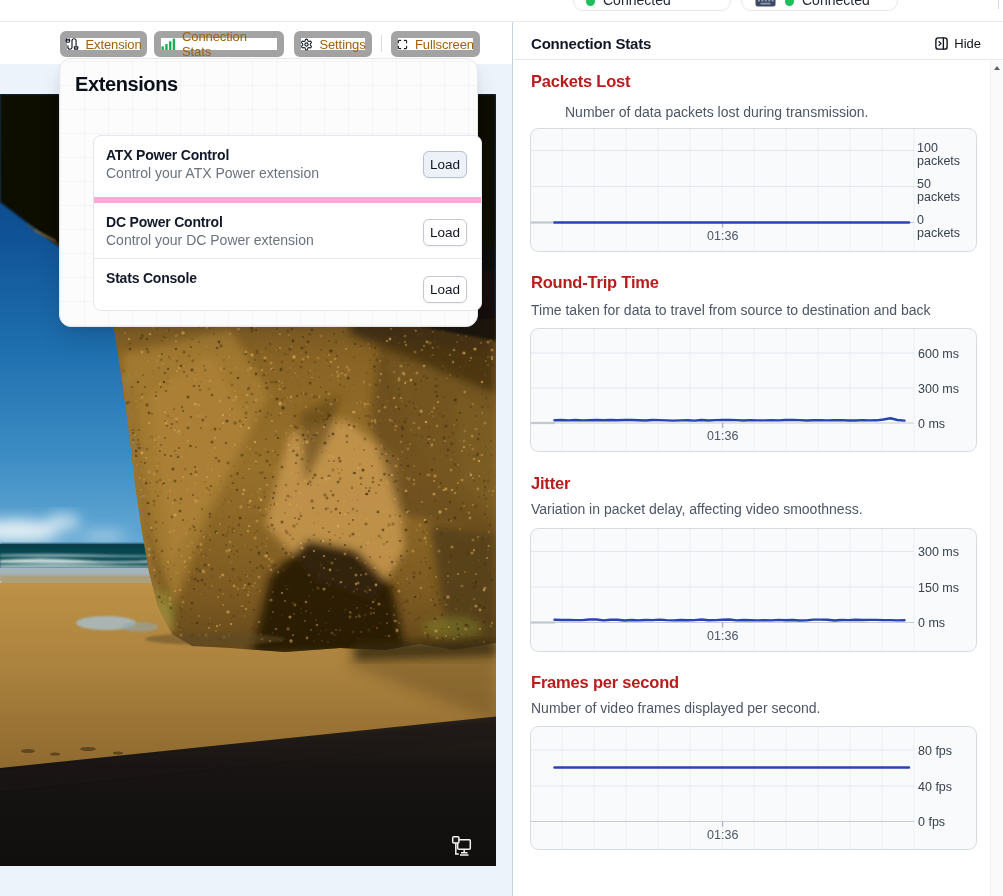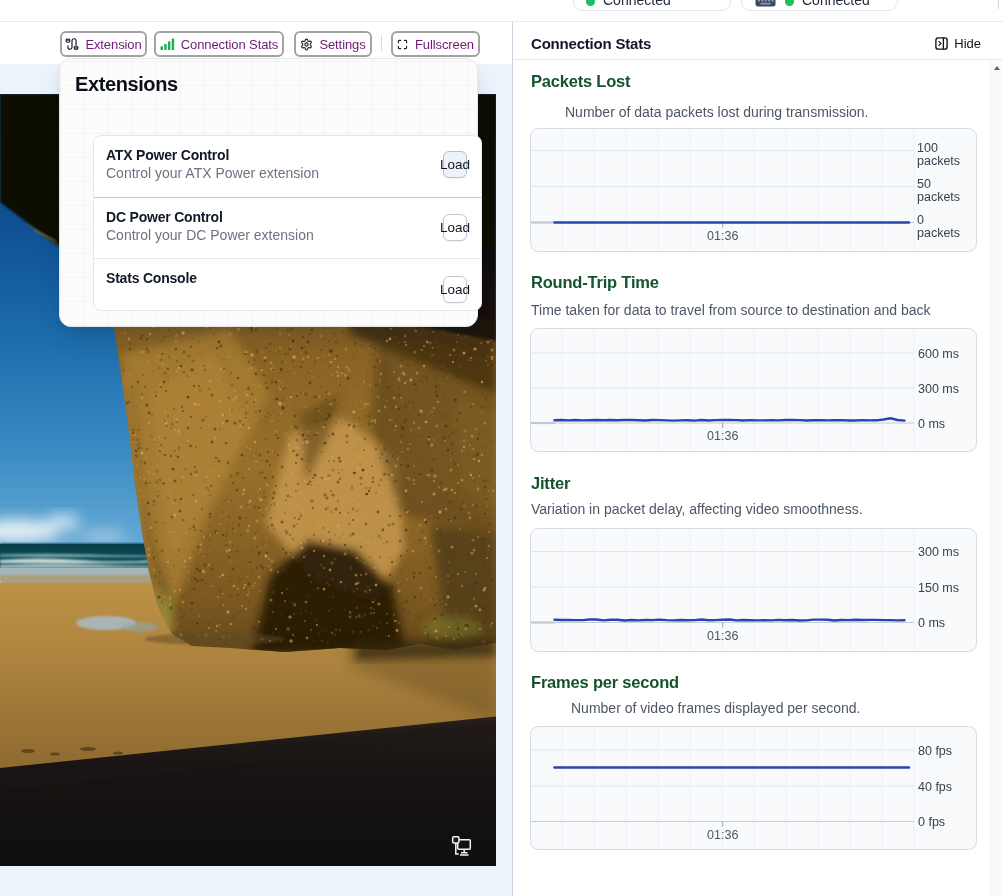--- a/index.html
+++ b/index.html
@@ -10,55 +10,55 @@
   #topbar { position:absolute; left:0; top:0; width:1003px; height:22px; background:#fff;
     border-bottom:1px solid #e8eaee; z-index:30;padding-left:16px; }
   .pill { position:absolute; top:-16px; height:27px; background:#fff; border:1px solid #e4e7eb;
     border-radius:10px; display:flex; align-items:flex-end; z-index:31; }
   .pill .dot { width:9px; height:9px; border-radius:50%; background:#1fbd5b; margin-bottom:4px; flex:0 0 auto; }
   .pill .ctext { font-size:14px; line-height:14px; color:#222b38; margin-bottom:3px; margin-left:8px; }
   
   #leftcol { position:absolute; left:0; top:22px; width:513px; height:874px; background:#edf3fb;
     border-right:1px solid #c9d1dc; }
   #toolbar { position:absolute; left:0; top:0; width:512px; height:42px; background:#fff; }
-  .tbtn { position:absolute; top:9px; height:26px; background:#fff; border:2px solid #a3a3a3;
+  .tbtn { position:absolute; top:9px; height:26px; background:#fff; border:7px solid #a3a3a3;
     border-radius:6px; display:flex; align-items:center; justify-content:center;
-    font-size:13px; font-weight:500; color:#701a75; letter-spacing:-0.1px; }
+    font-size:13px; font-weight:500; color:#a16207; letter-spacing:-0.1px; }
   .tbtn svg { flex:0 0 auto; }
   #videowrap { position:absolute; left:0; top:72px; width:496px; height:772px; }
   
   #pop { position:absolute; left:59px; top:36px; width:419px; height:269px; z-index:20;
     background:
       repeating-linear-gradient(0deg, rgba(30,41,59,0.035) 0 1px, transparent 1px 24px),
       repeating-linear-gradient(90deg, rgba(30,41,59,0.035) 0 1px, transparent 1px 24px),
       #fcfcfd;
     border:1px solid #e6e8ec; border-radius:12px;
     box-shadow:0 14px 28px -6px rgba(15,23,42,0.16), 0 4px 10px rgba(15,23,42,0.06);padding-left:21px; }
   #pop h2 { position:absolute; left:15px; top:14px; font-size:20px; font-weight:700;
     letter-spacing:-0.4px; color:#0b0f19; }
   #pop .sub { position:absolute; left:17px; top:41px; font-size:15px; color:#3f4654; }
   #card { position:absolute; left:17px; top:76px; width:389px; height:176px; background:#fff;
     border:1px solid #e4e7eb; border-radius:8px;margin-left:16px; }
   .crow { position:absolute; left:0; width:100%; height:61px; }
   .crow .t { position:absolute; left:12px; top:11px; font-size:14px; font-weight:700;
     letter-spacing:-0.2px; color:#111827; }
   .crow .d { position:absolute; left:12px; top:29px; font-size:14px; color:#6b7280; }
-  .loadbtn { position:absolute; right:14px; top:16px; width:24px; height:27px; background:#fff;
+  .loadbtn { position:absolute; right:14px; top:16px; width:44px; height:27px; background:#fff;
     border:1px solid #c3c8d0; border-radius:6px; font-size:13.5px; color:#0f1520;
     display:flex; align-items:center; justify-content:center;
     box-shadow:0 1px 2px rgba(0,0,0,0.05); }
   
   #rpanel { position:absolute; left:514px; top:22px; width:489px; height:874px; background:#fff; }
   #rphead { position:absolute; left:0; top:0; width:489px; height:38px; border-bottom:1px solid #e5e8ed; }
   #rphead .title { position:absolute; left:17px; top:13px; font-size:15px; font-weight:700;
     letter-spacing:-0.2px; color:#101726; }
   #hide { position:absolute; right:22px; top:14px; display:flex; align-items:center; gap:5px;
     font-size:13px; color:#10141c; }
   .sect { position:absolute; left:17px; color:#0f172a; }
-  .stitle { font-size:16.5px; font-weight:700; letter-spacing:-0.2px; color:#14532d; }
+  .stitle { font-size:16.5px; font-weight:700; letter-spacing:-0.2px; color:#b91c1c; }
   .sdesc { position:absolute; left:17px; font-size:14px; color:#4c5665; }
   .chart { position:absolute; left:16px; width:447px; height:124px; }
   
   #sbar { position:absolute; left:476px; top:39px; width:13px; height:835px; background:#fafafb;
     border-left:1px solid #f2f3f6; }
   #sbar .up { position:absolute; left:3px; top:5px; width:0; height:0;
     border-left:3.5px solid transparent; border-right:3.5px solid transparent;
     border-bottom:4px solid #5a6170; }
 </style>
 </head>
@@ -2338,21 +2338,21 @@
 </g>
 </svg></div>
   <div id="pop">
     <h2>Extensions</h2>
     <div id="card">
       <div class="crow" style="top:0;">
         <div class="t">ATX Power Control</div>
         <div class="d">Control your ATX Power extension</div>
         <div class="loadbtn" style="background:#edf1f8; border-color:#b9c0cb; top:15px;">Load</div>
       </div>
-      <div class="crow" style="top:61px; border-top:1px solid #f9a8d4;">
+      <div class="crow" style="top:61px; border-top:6px solid #f9a8d4;">
         <div class="t">DC Power Control</div>
         <div class="d">Control your DC Power extension</div>
         <div class="loadbtn">Load</div>
       </div>
       <div class="crow" style="top:122px; border-top:1px solid #e7e9ed; height:54px;">
         <div class="t">Stats Console</div>
         <div class="loadbtn" style="top:17px;">Load</div>
       </div>
     </div>
   </div>
@@ -2452,21 +2452,21 @@
 <line x1="1" y1="94.5" x2="384" y2="94.5" stroke="#c6ccd4" stroke-width="1"></line>
 <line x1="192.7" y1="94.5" x2="192.7" y2="99.5" stroke="#9aa2ae" stroke-width="1"></line>
 <text x="192.7" y="111.5" font-size="12.5" fill="#4c5665" text-anchor="middle" font-family="Liberation Sans">01:36</text>
 <text x="388" y="28.0" font-size="12.5" fill="#39414f" font-family="Liberation Sans">300 ms</text>
 <text x="388" y="63.5" font-size="12.5" fill="#39414f" font-family="Liberation Sans">150 ms</text>
 <text x="388" y="99.0" font-size="12.5" fill="#39414f" font-family="Liberation Sans">0 ms</text>
 <line x1="1" y1="94.5" x2="25" y2="94.5" stroke="#c2c7d0" stroke-width="2.2"></line>
 <polyline points="24.5,91.74 31.5,92.04 38.5,91.87 45.5,92.10 52.5,92.13 59.5,91.57 66.5,91.51 73.5,92.34 80.5,91.76 87.5,91.73 94.5,92.50 101.5,91.97 108.5,92.34 115.5,91.98 122.5,92.14 129.5,91.65 136.5,92.13 143.5,92.37 150.5,92.02 157.5,92.24 164.5,92.17 171.5,91.56 178.5,92.26 185.5,92.09 192.5,91.80 199.5,91.53 206.5,92.37 213.5,91.97 220.5,92.22 227.5,92.38 234.5,92.21 241.5,92.42 248.5,91.89 255.5,92.30 262.5,91.94 269.5,92.44 276.5,92.38 283.5,91.60 290.5,91.64 297.5,91.72 304.5,92.47 311.5,91.94 318.5,92.13 325.5,91.80 332.5,92.01 339.5,91.89 346.5,91.85 353.5,92.09 360.5,92.08 367.5,92.40 374.5,92.18" fill="none" stroke="#2843b2" stroke-width="2.4" stroke-linejoin="round" stroke-linecap="round"></polyline>
 </svg></div>
 <div class="sect" style="top:651px;"><span class="stitle">Frames per second</span></div>
-<div class="sdesc" style="top:678px;margin-left:40px;">Number of video frames displayed per second.</div>
+<div class="sdesc" style="top:678px;">Number of video frames displayed per second.</div>
 <div class="chart" style="top:704px;">
 <svg width="447" height="124" viewBox="0 0 447 124">
 <rect x="0.5" y="0.5" width="446" height="123" rx="8" fill="#f8fafc" stroke="#d6dbe2"></rect>
 <line x1="32" y1="1" x2="32" y2="123" stroke="#edf0f5" stroke-width="1"></line>
 <line x1="64" y1="1" x2="64" y2="123" stroke="#edf0f5" stroke-width="1"></line>
 <line x1="96" y1="1" x2="96" y2="123" stroke="#edf0f5" stroke-width="1"></line>
 <line x1="128" y1="1" x2="128" y2="123" stroke="#edf0f5" stroke-width="1"></line>
 <line x1="160" y1="1" x2="160" y2="123" stroke="#edf0f5" stroke-width="1"></line>
 <line x1="192" y1="1" x2="192" y2="123" stroke="#edf0f5" stroke-width="1"></line>
 <line x1="224" y1="1" x2="224" y2="123" stroke="#edf0f5" stroke-width="1"></line>

